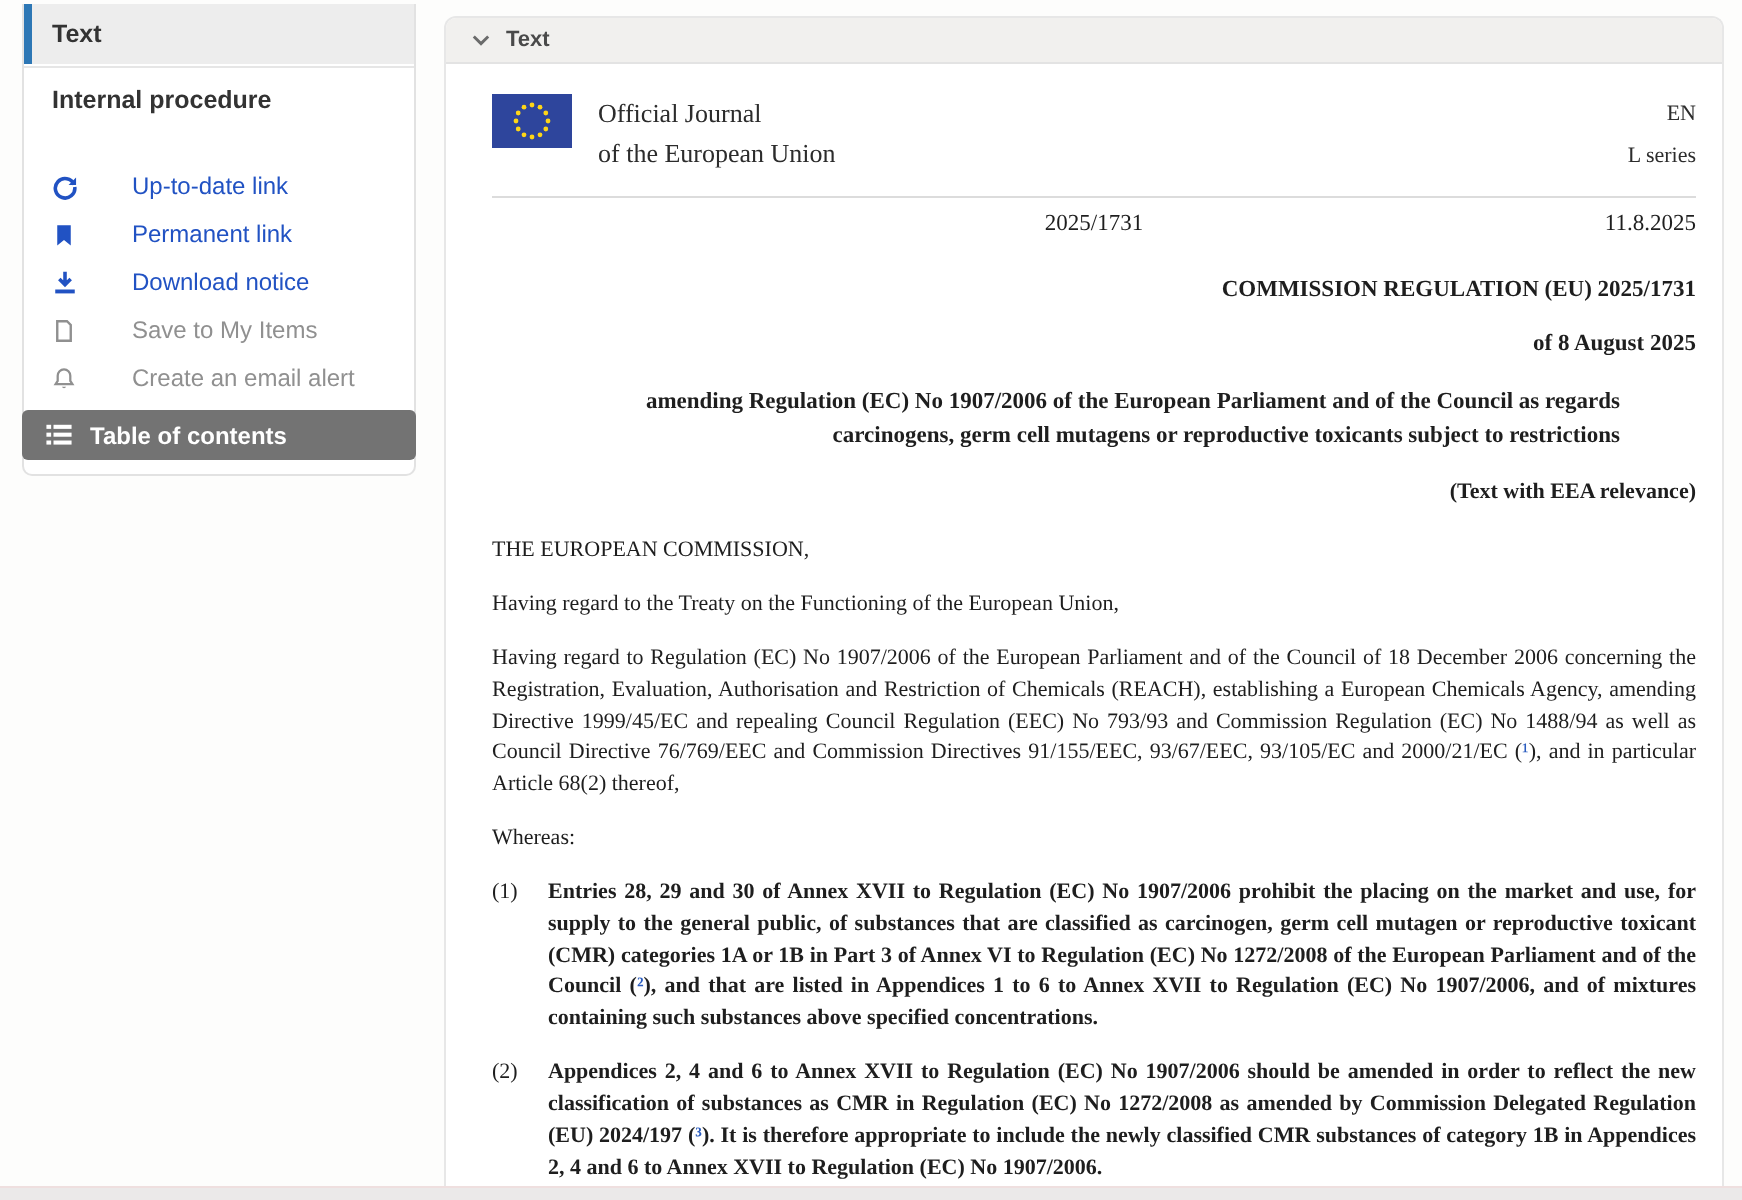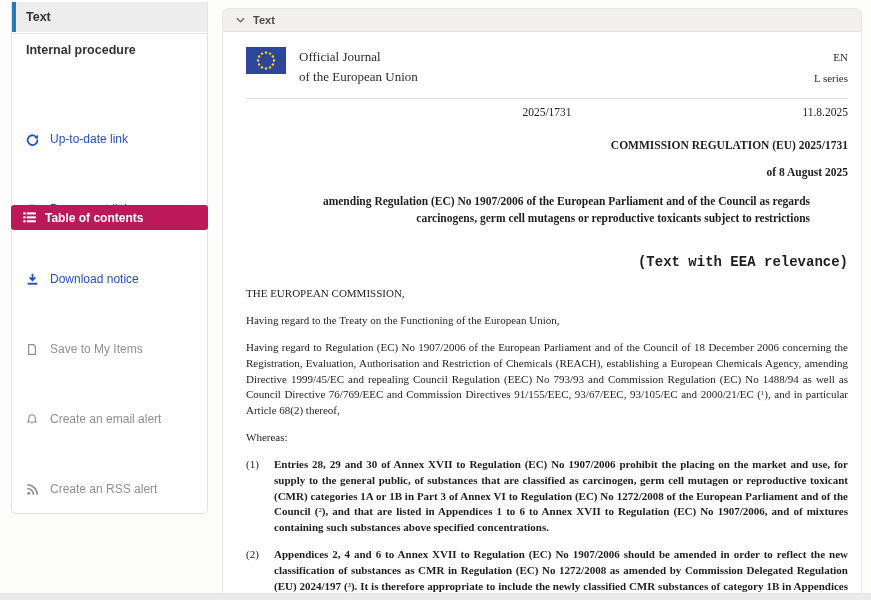--- a/index.html
+++ b/index.html
@@ -7,26 +7,26 @@
     font-family:"Liberation Sans", sans-serif; }
   .stage { position:relative; width:822px; height:600px; }
 
   
   .sidebar { position:absolute; left:11px; top:2px; width:197px; background:#fff;
     border:1px solid #e2e2e2; border-top:none; border-radius:0 0 5px 5px; padding-bottom:12px; }
   .tab { padding:8px 14px; font-size:12.5px; font-weight:bold; color:#333; cursor:pointer; }
   .tab.active { background:#ededed; border-left:4px solid #2d77b5; padding-left:10px; }
   .sb-divider { border-top:1px solid #e6e6e6; margin:1px 0; }
   .sb-gap { height:16px; }
-  .action { display:flex; gap:10px; padding:5px 14px;
-    font-size:12px; color:#2152c3; cursor:pointer;margin-top:46px; }
+  .action { display:flex; gap:26px; padding:5px 14px;
+    font-size:12px; color:#2152c3; cursor:pointer; }
   .action .ic { width:14px; height:14px; flex:none; display:flex; align-items:center; }
   .action.disabled { color:#909090; cursor:default; }
   .toc-btn { position:absolute; left:11px; top:205px; width:197px; height:25px;
-    background:#be185d; border-radius:3px; color:#fff; font-size:12px; font-weight:bold;
+    background:#737373; border-radius:3px; color:#fff; font-size:12px; font-weight:bold;
     display:flex; align-items:center; gap:9px; padding:0 12px; cursor:pointer; }
 
   
   .main { position:absolute; left:222px; top:8px; width:640px; height:585px;
     background:#fff; border:1px solid #e7e7e7; border-bottom:none;
     border-radius:6px 6px 0 0; overflow:hidden; }
   .section-bar { height:23px; background:#f1f0ee; border-bottom:1px solid #e3e3e3;
     display:flex; align-items:center; gap:8px; padding:0 13px; font-size:11px;
     font-weight:bold; color:#4a4a4a; cursor:pointer; }
   .bottom-strip { position:absolute; left:0; bottom:0; width:871px; height:7px;
@@ -37,21 +37,21 @@
   .oj-head { display:flex; align-items:flex-start; }
   .oj-name { margin-left:13px; font-size:13px; line-height:1.5; color:#2c2c2c; }
   .oj-right { margin-left:auto; text-align:right; font-size:11px; line-height:1.9; color:#2c2c2c; }
   .oj-divider { border-top:1px solid #dcdcdc; margin:9px 0 7px; }
   .num-row { position:relative; text-align:center; font-size:11.5px; height:16px; }
   .num-row .date { position:absolute; right:0; top:0; }
   .title-block { text-align:right; font-weight:bold; }
   .t1 { margin-top:17px; font-size:11.5px; }
   .t2 { margin-top:15px; font-size:11.5px; }
   .t3 { margin-top:15px; padding:0 38px; font-size:11.5px; line-height:1.5; }
-  .t4 { margin-top:27px; font-size:14px;font-family:Liberation Mono, monospace; }
+  .t4 { margin-top:13px; font-size:11px; }
   .para { font-size:11px; line-height:1.44; text-align:justify; margin-top:11px; }
   .para.first { margin-top:16px; }
   .recital { display:flex; margin-top:11px; font-size:11px; line-height:1.44; }
   .rnum { width:28px; flex:none; }
   .rtext { flex:1; text-align:justify;font-weight:bold; }
   .fnref { color:#2a5cbf; cursor:pointer; }
   svg { display:block; }
 </style>
 </head>
 <body>

